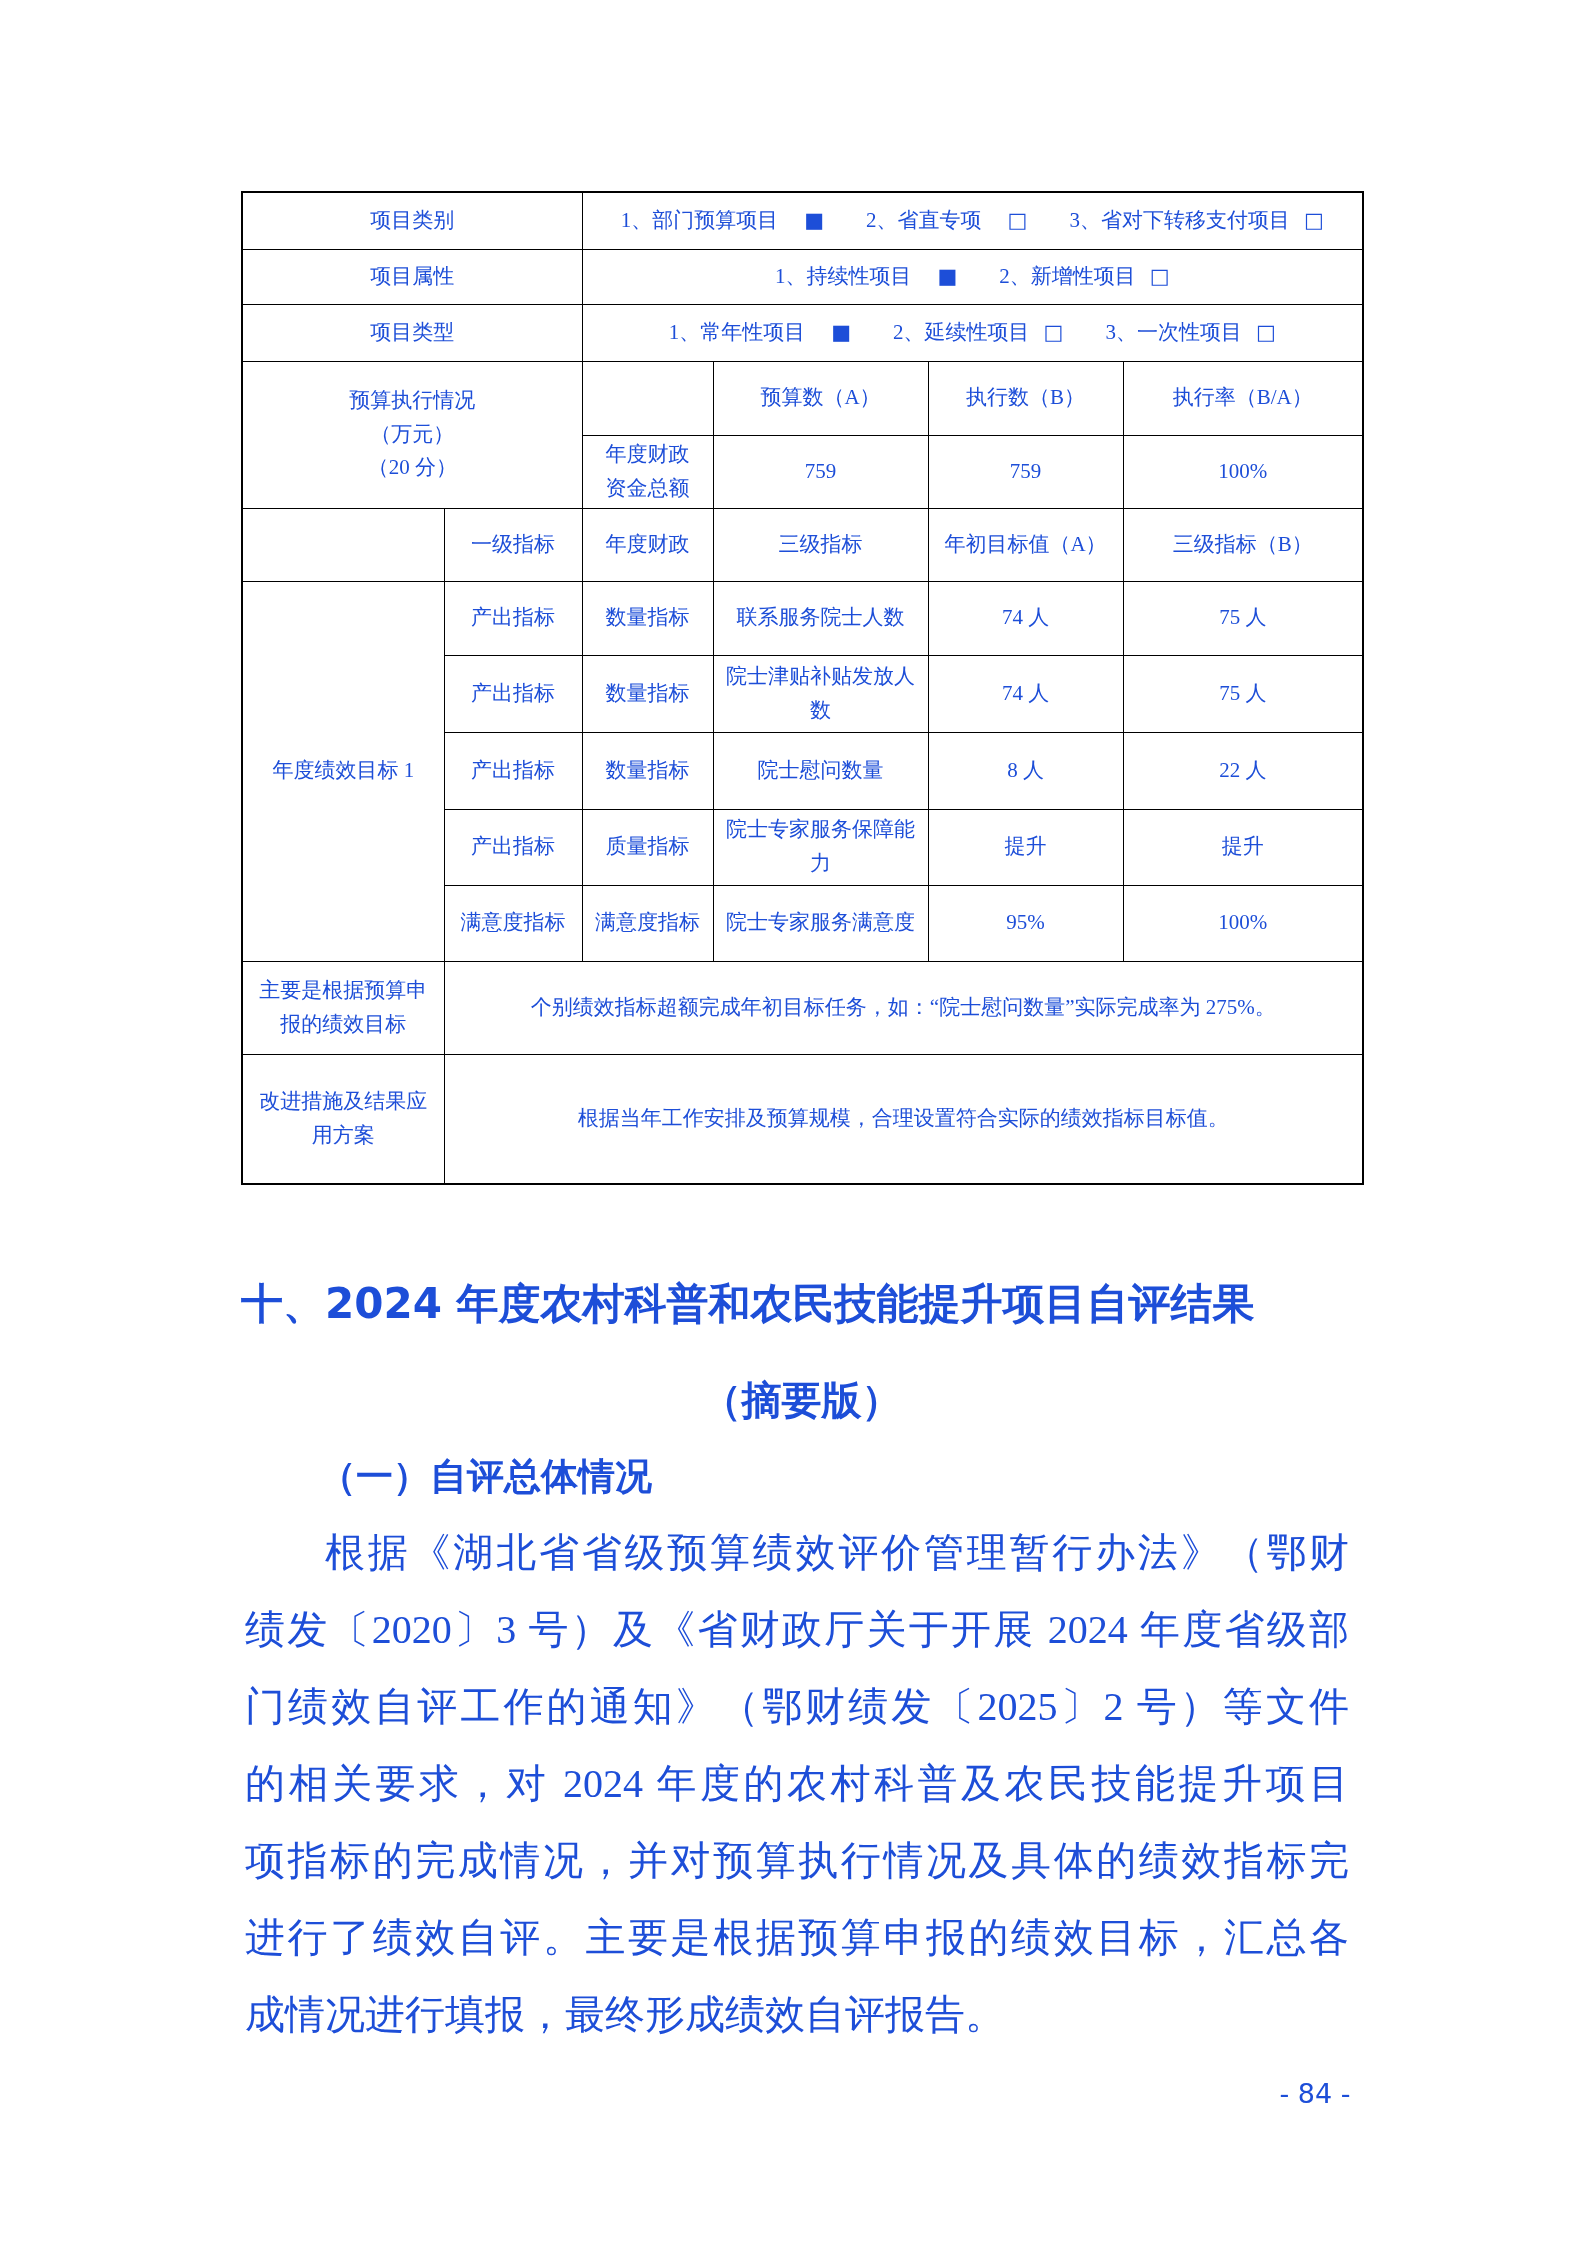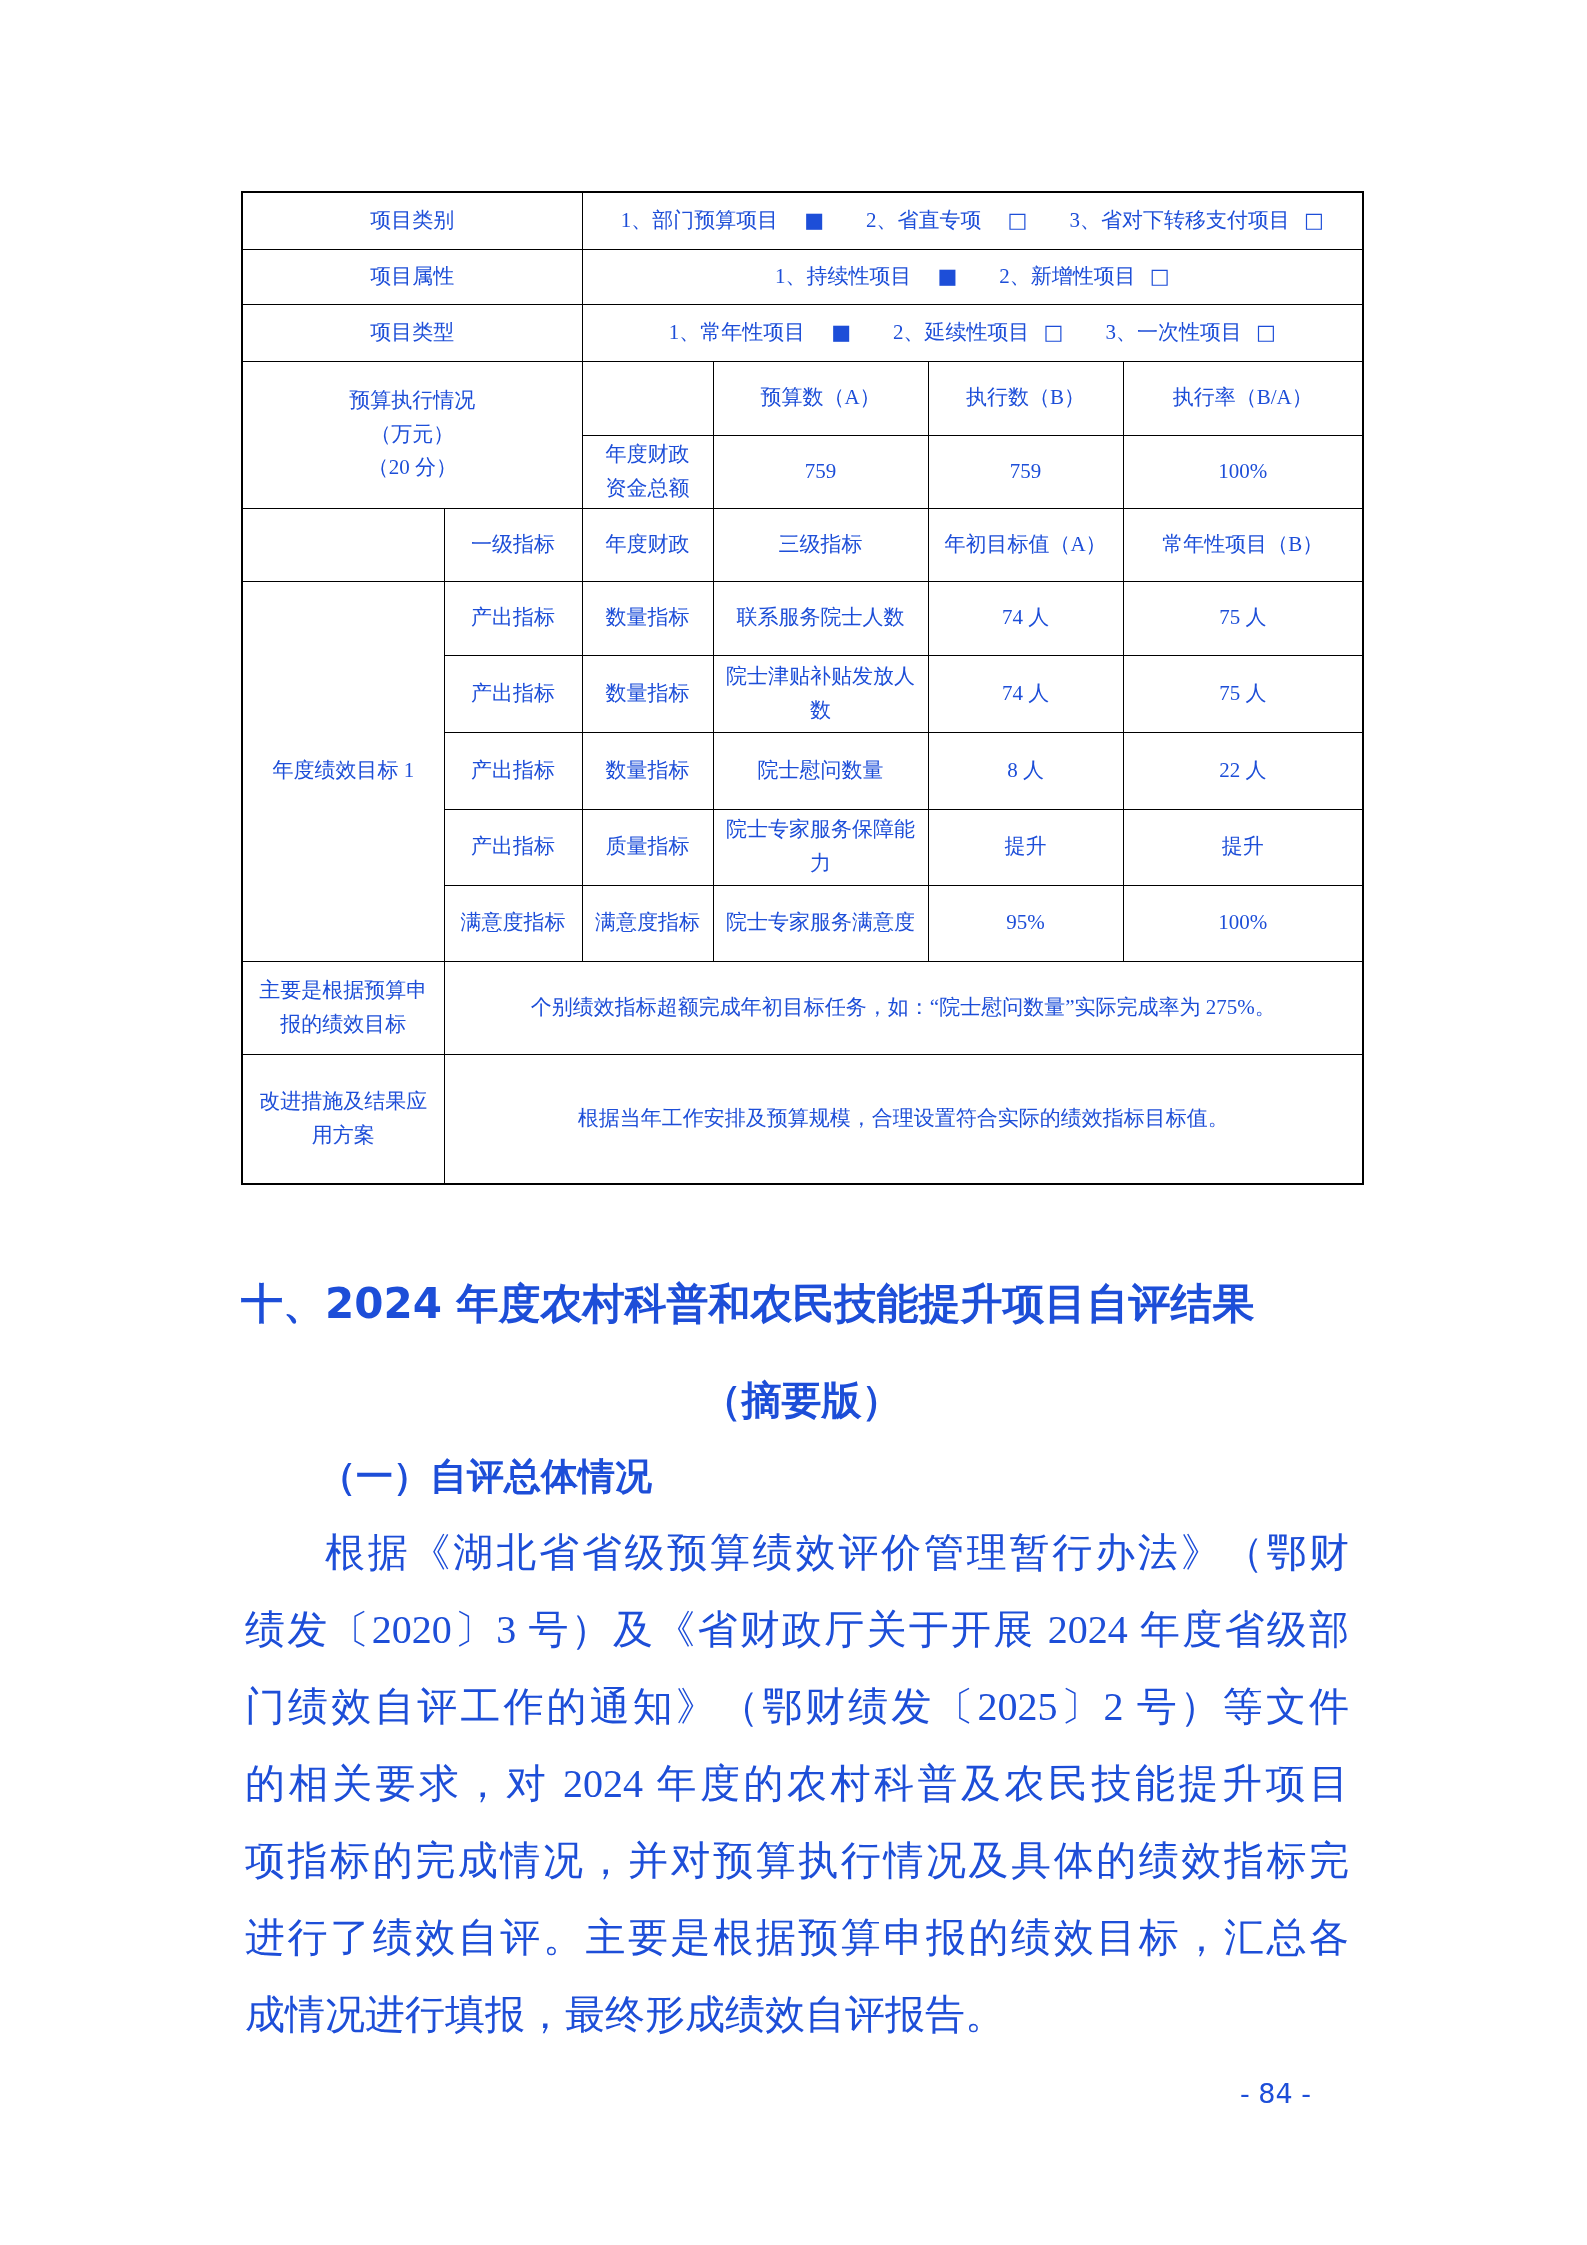--- a/index.html
+++ b/index.html
@@ -39,21 +39,21 @@
     position:absolute; left:245px; top:1450px; width:1104px;
     font-weight:bold; font-size:37px; line-height:54px; text-indent:2em;
     font-family:"Liberation Serif", serif;
   }
   .para { position:absolute; left:245px; top:1514px; width:1104px; font-size:40px; }
   .pline { height:77px; line-height:77px; text-align:justify; text-align-last:justify; white-space:nowrap; }
   .pline.first { text-indent:2em; }
   .pline.last { text-align-last:left; white-space:normal; }
 
   .page-num {
-    position:absolute; left:1240px; top:2078px; width:150px; text-align:left;
+    position:absolute; left:1240px; top:2078px; width:150px; text-align:center;
     font-size:27px; font-family:"DejaVu Sans", sans-serif;
   }
 </style>
 </head>
 <body>
 
 <div class="page">
 
   <table class="eval-table">
     <colgroup>
@@ -108,21 +108,21 @@
       <td>759</td>
       <td>100%</td>
     </tr>
 
     <tr style="height:73px">
       <td></td>
       <td class="p20">一级指标</td>
       <td class="p20">年度财政</td>
       <td>三级指标</td>
       <td>年初目标值（A）</td>
-      <td>常年性项目（B）</td>
+      <td>三级指标（B）</td>
     </tr>
 
     <tr style="height:74px">
       <td rowspan="5">年度绩效目标 1</td>
       <td class="p20">产出指标</td>
       <td class="p20">数量指标</td>
       <td>联系服务院士人数</td>
       <td>74 人</td>
       <td>75 人</td>
     </tr>

